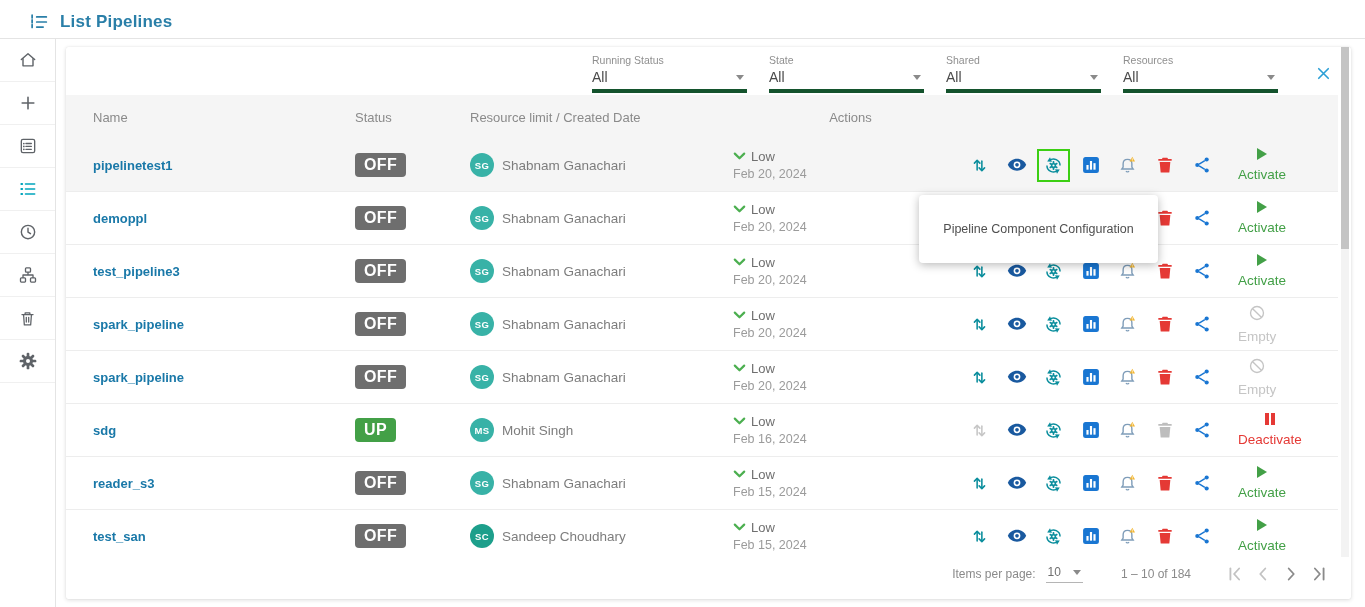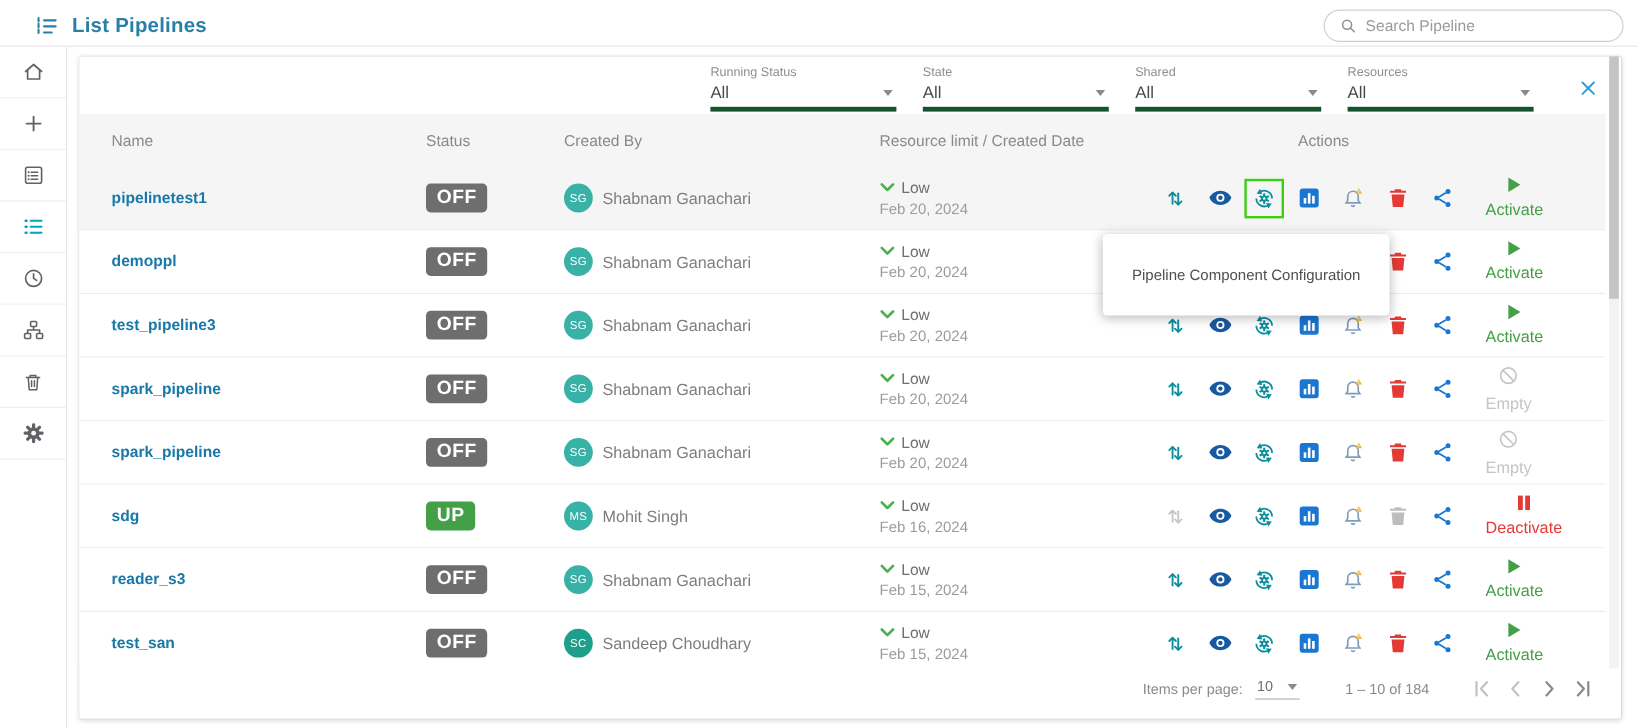--- a/index.html
+++ b/index.html
@@ -50,21 +50,21 @@
   .row { height:53px; border-bottom:1px solid #ededed; background:#fff; }
   .row.hovered { background:#f5f5f5; }
   .name-link { color:#1978a8; font-weight:700; font-size:13px; text-decoration:none; cursor:pointer; }
   .badge { display:inline-block; padding:3px 9px; border-radius:4px; font-size:16px; font-weight:700;
            color:#fff; letter-spacing:.4px; }
   .badge.off { background:#6e6e6e; }
   .badge.up  { background:#43a047; }
   .cell-user { display:flex; align-items:center; gap:8px; }
   .avatar { width:24px; height:24px; border-radius:50%; background:#38b2a7; display:flex;
             align-items:center; justify-content:center; flex:none; }
-  .avatar span { color:#fff; font-size:9.5px; font-weight:400; letter-spacing:.3px; }
+  .avatar span { color:#fff; font-size:9.5px; font-weight:700; letter-spacing:.3px; }
   .created-by { color:#7d7d7d; font-size:13.5px; }
   .cell-res { display:flex; flex-direction:column; justify-content:flex-end; align-items:flex-start; }
   .res-line { display:flex; align-items:center; gap:5px; font-size:13px; color:#6f6f6f; }
   .date { font-size:12.5px; color:#9b9b9b; margin-top:3px; }
   .cell-actions { display:flex; align-items:center; gap:14px; }
   .icon-btn { width:23px; height:23px; display:flex; align-items:center; justify-content:center; cursor:pointer; }
   .icon-btn.disabled { filter:grayscale(1); opacity:.4; }
   .icon-btn.highlighted { outline:2px solid #3ccf13; outline-offset:3px; }
 
   .action-btn { display:flex; align-items:center; gap:7px; font-size:13.5px; cursor:pointer; width:max-content;flex-direction:column; }
@@ -100,29 +100,20 @@
 <body>
 
 <header class="topbar">
   <span style="display:flex">
     <svg width="22" height="22" viewBox="0 0 24 24" fill="none" stroke="#2a7fa8" stroke-width="1.9" stroke-linecap="round">
       <path d="M4.5 4.5v15" stroke-dasharray="3 2.2"></path>
         <path d="M9.5 6.5H20M9.5 12H20M9.5 17.5h7"></path>
     </svg>
   </span>
   <h1 class="topbar-title">List Pipelines</h1>
-  <div class="search-box">
-    <span style="display:flex">
-      <svg width="15" height="15" viewBox="0 0 24 24" fill="none" stroke="#8f8f8f" stroke-width="2" stroke-linecap="round">
-        <circle cx="10.5" cy="10.5" r="6"></circle>
-          <path d="M15 15l5 5"></path>
-      </svg>
-    </span>
-    <input type="text" placeholder="Search Pipeline" style="">
-  </div>
 </header>
 
 <div class="layout">
 
   <nav class="sidebar">
     <div class="sb-item">
       <svg width="20" height="20" viewBox="0 0 24 24" fill="none" stroke-width="1.7" stroke-linecap="round" stroke-linejoin="round">
         <path d="M4 11.5 12 4.5l8 7"></path>
           <path d="M6 10.5V19h12v-8.5"></path>
       </svg>
@@ -215,21 +206,20 @@
         <span class="filters-close">
           <svg width="19" height="19" viewBox="0 0 24 24" fill="none" stroke="#2b9fd6" stroke-width="2.1" stroke-linecap="round">
               <path d="M6 6l12 12M18 6 6 18"></path>
             </svg>
         </span>
       </div>
 
       <div class="thead grid-cols">
         <div>Name</div>
         <div>Status</div>
-        <div>Created By</div>
         <div>Resource limit / Created Date</div>
         <div class="th-actions">Actions</div>
         <div></div>
       </div>
 
       <div class="rows-viewport">
         <div id="rows">
   <div class="row grid-cols hovered">
     <div><a class="name-link f-name">pipelinetest1</a></div>
     <div><span class="badge f-status off">OFF</span></div>

